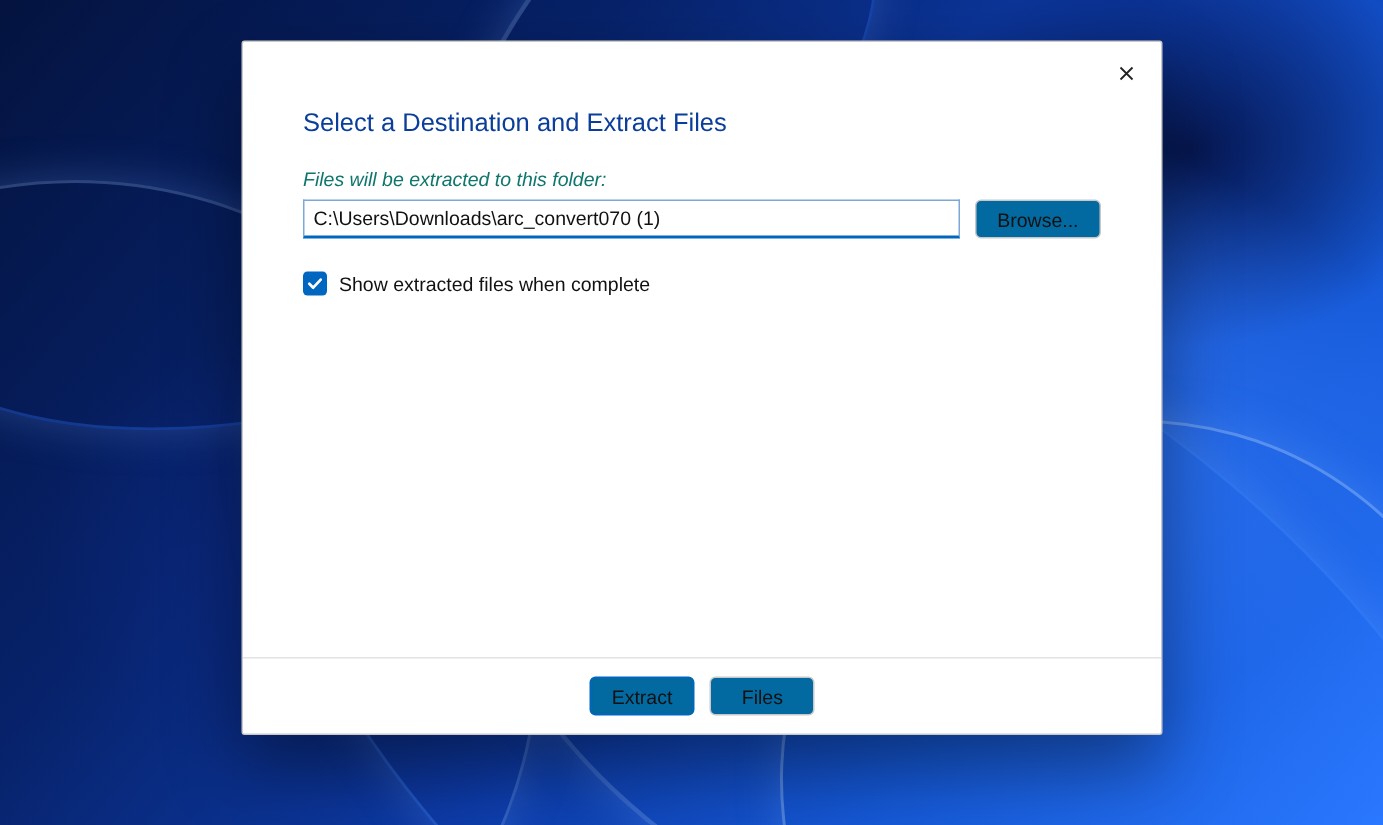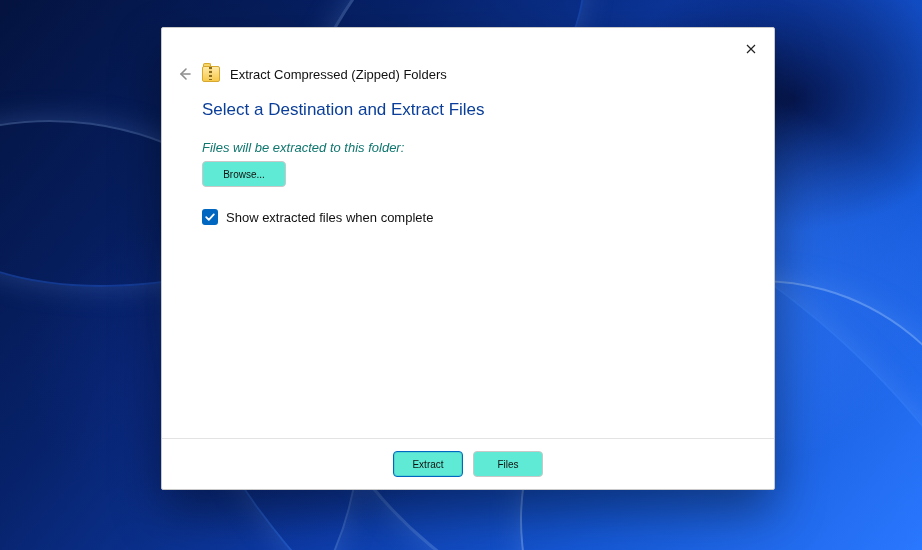--- a/index.html
+++ b/index.html
@@ -81,23 +81,23 @@
   .path-input {
     flex:1; height:26px;
     border:1px solid #7ca8d8;
     border-bottom:2px solid #0067c0;
     padding: 0 6px;
     font-family:inherit; font-size:13px; color:#111;
     outline:none; background:#fff;
   }
   .browse-btn, .footer-btn {
     height:26px; padding: 0 14px;
-    background:#5eead4;
+    background:#0369a1;
     border:1px solid #c8c8c8; border-radius:4px;
-    font-family:inherit; font-size:10px; color:#111;
+    font-family:inherit; font-size:13px; color:#111;
     cursor:pointer;
   }
   .browse-btn { min-width:84px; }
 
   .checkbox-row { display:flex; align-items:flex-end; gap:8px; }
   .cb {
     width:16px; height:16px; border-radius:3px;
     background:#0067c0; display:flex; align-items:center; justify-content:center;
     cursor:pointer;
   }
@@ -125,39 +125,26 @@
   <div class="dialog">
 
     <div class="titlebar">
       <div class="close-btn">
         <svg viewBox="0 0 10 10" width="10" height="10">
             <path d="M1 1 L9 9 M9 1 L1 9" stroke="#222" stroke-width="1.2" fill="none"></path>
           </svg>
       </div>
     </div>
 
-    <div class="header-row">
-      <div class="back-arrow">
-        <svg viewBox="0 0 16 16" width="16" height="16">
-            <path d="M10 3 L5 8 L10 13" fill="none" stroke="#8e8e8e" stroke-width="1.6" stroke-linecap="round" stroke-linejoin="round"></path>
-            <path d="M5 8 H14" fill="none" stroke="#8e8e8e" stroke-width="1.6" stroke-linecap="round"></path>
-          </svg>
-      </div>
-      <div class="zip-icon">
-        <div class="tab"></div>
-          <div class="folder"></div>
-          <div class="zipper"></div>
-      </div>
-      <div class="wizard-title">Extract Compressed (Zipped) Folders</div>
-    </div>
 
     <div class="content">
       <div class="instruction">Select a Destination and Extract Files</div>
       <div class="field-label">Files will be extracted to this folder:</div>
       <div class="path-row">
+        <input class="path-input" type="text" value="C:\Users\Downloads\arc_convert070 (1)" style="">
         <button class="browse-btn">Browse...</button>
       </div>
       <div class="checkbox-row">
         <div class="cb">
           <svg viewBox="0 0 12 12">
               <path d="M2.2 6.2 L4.8 8.8 L9.8 3.4" fill="none" stroke="#fff" stroke-width="1.8" stroke-linecap="round" stroke-linejoin="round"></path>
             </svg>
         </div>
         <div class="cb-label">Show extracted files when complete</div>
       </div>

